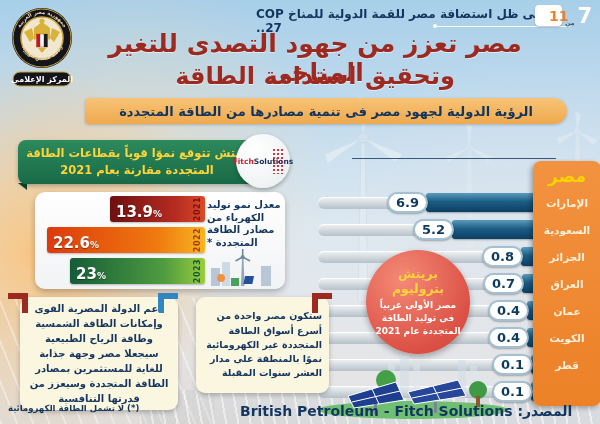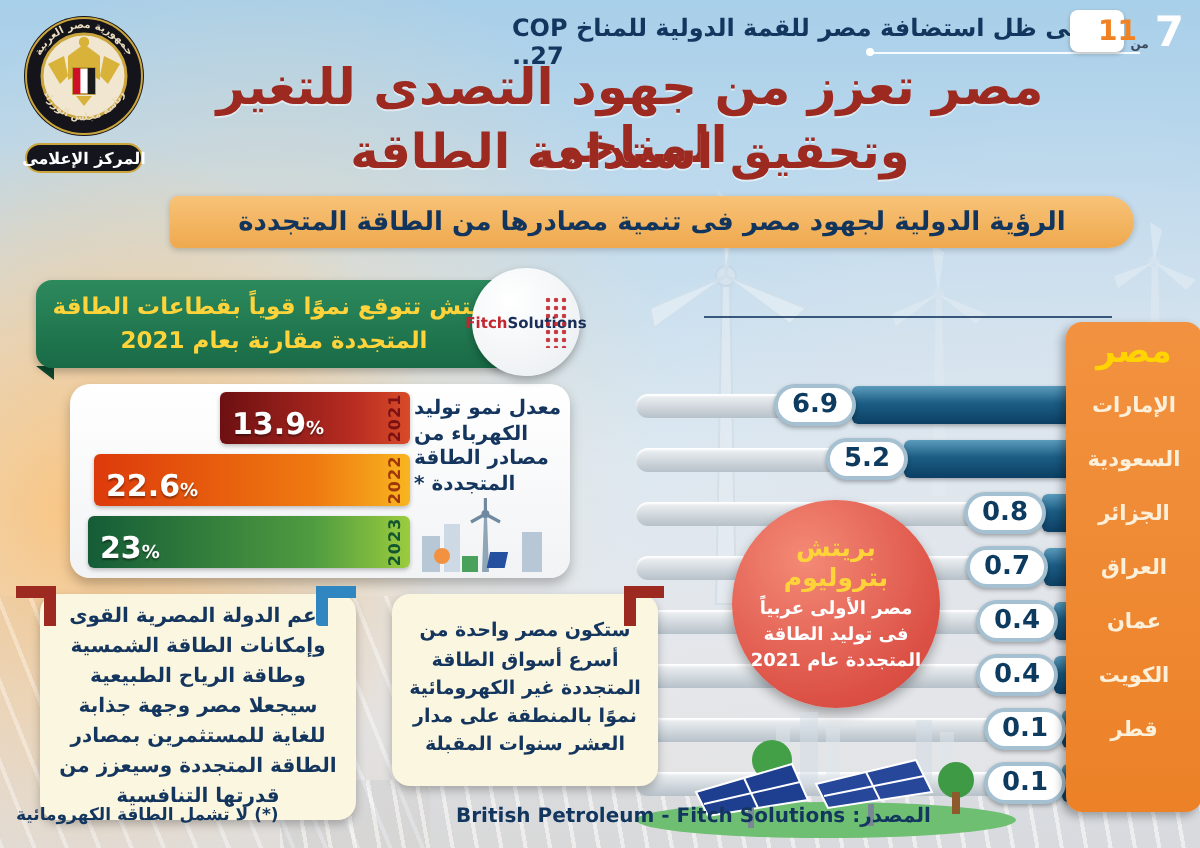--- a/index.html
+++ b/index.html
@@ -85,28 +85,28 @@
   .bp-bubble{top:250px;left:366px;width:104px;height:104px;border-radius:50%;z-index:5;
     background:radial-gradient(circle at 35% 28%,#f48a76,#dc5146 70%,#d04338);
     box-shadow:0 3px 6px rgba(0,0,0,.3);display:flex;flex-direction:column;align-items:center;justify-content:center;
     text-align:center;padding:6px;}
   .bp-title{color:#ffd43a;font-size:12.5px;font-weight:bold;line-height:1.2;margin-bottom:3px;}
   .bp-text{color:#fff;font-size:9px;font-weight:bold;line-height:1.45;}
   
   .note-box{background:#fbf6e0;border-radius:9px;z-index:4;color:#14365e;font-weight:bold;text-align:center;
     box-shadow:0 2px 5px rgba(0,0,0,.25);display:flex;align-items:center;justify-content:center;}
   .note-left{top:297px;left:20px;width:158px;height:113px;font-size:10px;line-height:1.5;padding:6px 8px;}
-  .note-mid{top:297px;left:196px;width:133px;height:96px;font-size:9.5px;line-height:1.5;padding:6px 7px;}
+  .note-mid{top:297px;left:196px;width:133px;height:96px;font-size:9.5px;line-height:1.5;padding:6px 7px;text-align:right;}
   .corner{position:absolute;width:20px;height:20px;z-index:5;}
   .corner.blue-tr{border-top:6px solid #2f86c1;border-left:6px solid #2f86c1;left:158px;top:293px;border-radius:0 0 0 2px;}
   .corner.red-tl{border-top:6px solid #9c2a20;border-right:6px solid #9c2a20;left:8px;top:293px;}
   .corner.red-tr2{border-top:6px solid #9c2a20;border-left:6px solid #9c2a20;left:312px;top:293px;}
   
   .footnote{top:403px;left:8px;right:auto;color:#13365f;font-size:8.5px;font-weight:bold;z-index:6;direction:rtl;}
-  .source{top:403px;left:228px;color:#13365f;font-size:10px;font-weight:bold;z-index:6;direction:rtl;}
+  .source{top:403px;left:240px;color:#13365f;font-size:14px;font-weight:bold;z-index:6;direction:rtl;}
   .source bdo{direction:ltr;unicode-bidi:bidi-override;}
   .solar-illus{top:352px;left:308px;z-index:6;}
 </style>
 </head>
 <body>
 
 <div id="stage">
 
   <svg class="abs turbine" style="left:295px;top:92px;" width="140" height="215" viewBox="0 0 140 215">
     <polygon points="66,48 70,48 73,210 63,210" fill="#e7eef4" stroke="#ccd9e3" stroke-width="1"></polygon>
@@ -199,21 +199,21 @@
     </svg>
     <div id="growth-rows">
         <div class="gbar" style="width: 95px; top: 4px; background: linear-gradient(90deg, rgb(109, 16, 18), rgb(183, 44, 33) 70%, rgb(216, 75, 40));">
           <span class="gval">13.9<small>%</small></span>
           <span class="gyear" style="color:#7c1113">2021</span>
         </div>
         <div class="gbar" style="width: 158px; top: 35px; background: linear-gradient(90deg, rgb(221, 58, 11), rgb(239, 122, 16) 70%, rgb(248, 181, 32));">
           <span class="gval">22.6<small>%</small></span>
           <span class="gyear" style="color:#a03708">2022</span>
         </div>
-        <div class="gbar" style="width: 161px; top: 66px; background: linear-gradient(90deg, rgb(20, 92, 55), rgb(79, 156, 64) 70%, rgb(155, 204, 62));">
+        <div class="gbar" style="width: 135px; top: 66px; background: linear-gradient(90deg, rgb(20, 92, 55), rgb(79, 156, 64) 70%, rgb(155, 204, 62));">
           <span class="gval">23<small>%</small></span>
           <span class="gyear" style="color:#14572f">2023</span>
         </div>
       </div>
   </div>
 
   <div class="abs energy-underline"></div>
   <div class="abs" id="energy-rows">
       <div class="rrow" style="top: 27px;">
         <div class="rtrack"></div>

